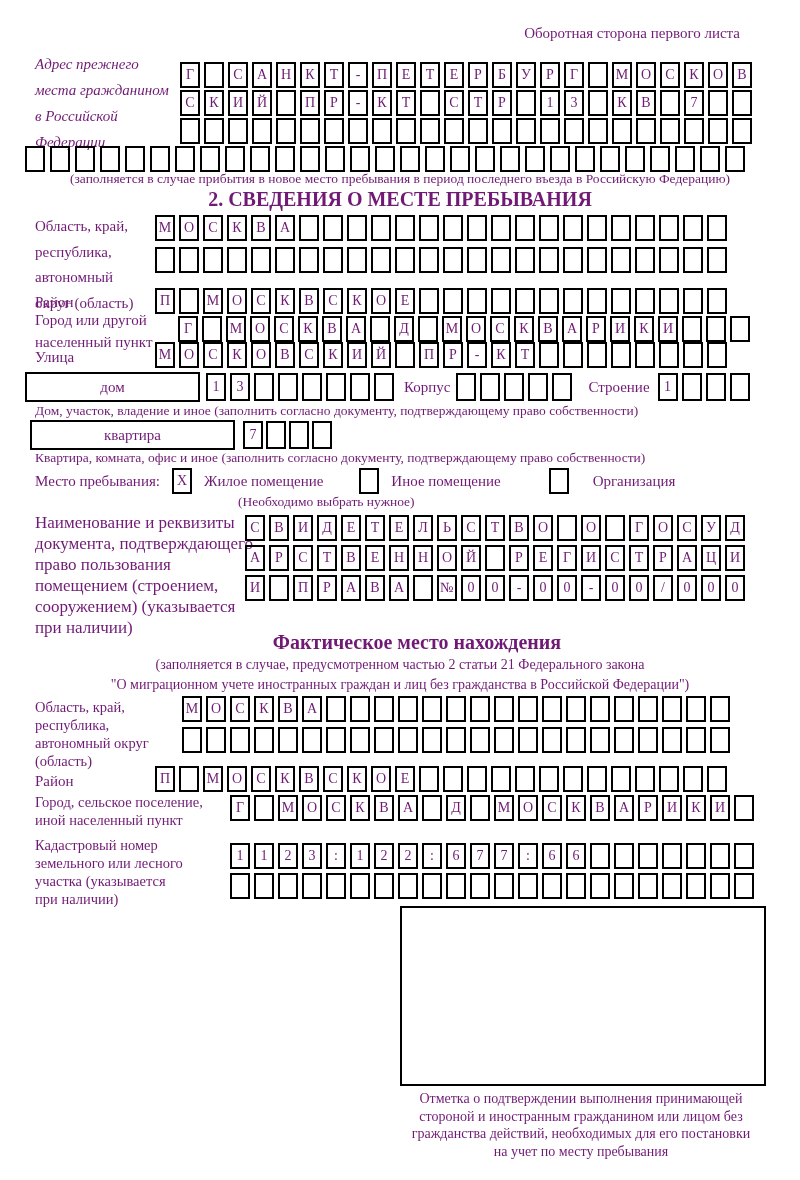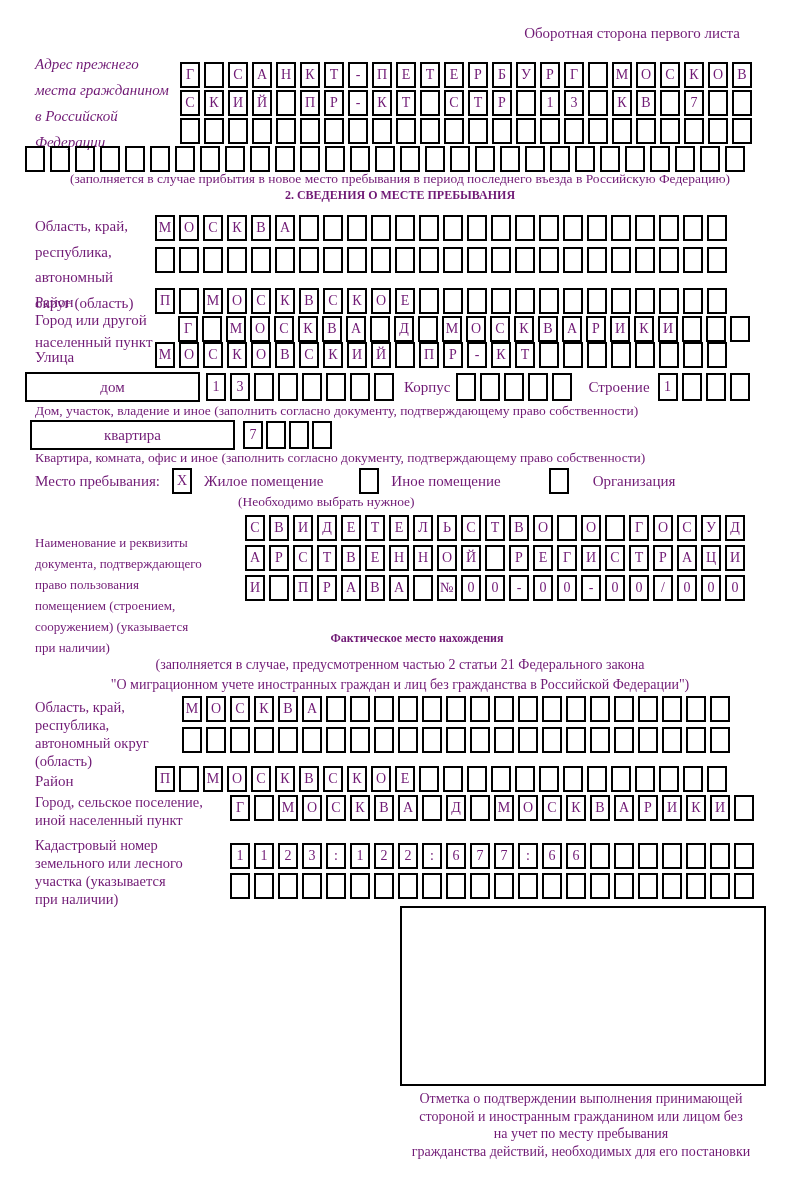--- a/index.html
+++ b/index.html
@@ -1,32 +1,32 @@
 <!DOCTYPE html>
 <html><head>
 <meta charset="utf-8">
 <style>
   html,body{margin:0;padding:0;background:#888;}
   .page{position:relative;width:800px;height:1180px;background:#fff;color:#701a75;
         font-family:"Liberation Serif","DejaVu Serif",serif;overflow:hidden;}
   .abs{position:absolute;}
   .lbl{font-size:15px;line-height:26px;}
-  .lbl-tight{font-size:13px;line-height:21px;margin-top:20px;}
+  .lbl-tight{font-size:17px;line-height:21px;}
   .lbl-xtight{font-size:14.5px;line-height:18px;}
   .boxrow{position:absolute;display:flex;gap:4px;}
   .g5{gap:5px;}
   .cell{box-sizing:border-box;flex:0 0 20px;width:20px;height:26px;border:2px solid #000;
         display:flex;align-items:center;justify-content:center;
         font-size:14px;font-family:"Liberation Serif","DejaVu Serif",serif;}
   .h28 .cell{height:28px;}
   .widebox{box-sizing:border-box;height:30px;border:2px solid #000;display:flex;
            align-items:center;justify-content:center;font-size:15px;}
   .center{left:0;width:100%;text-align:center;}
   .note{font-size:13.5px;}
-  .h2{font-weight:bold;font-size:12px;}
+  .h2{font-weight:bold;font-size:20px;}
   .inlinerow{position:absolute;display:flex;align-items:center;font-size:15px;}
   .stampbox{position:absolute;border:2px solid #000;background:#fff;}
   .stampnote{font-size:14px;line-height:17.6px;text-align:center;}
 </style>
 </head>
 <body>
 
 <div class="page">
 
   <div class="abs lbl" style="top:20px;right:60px;">Оборотная сторона первого листа</div>
@@ -596,17 +596,17 @@
       <span class="cell"></span>
       <span class="cell"></span>
       <span class="cell"></span>
       <span class="cell"></span>
     </div>
 
   <div class="stampbox" style="left:400px;top:906px;width:362px;height:176px;"></div>
   <div class="abs stampnote" style="left:385px;top:1090px;width:392px;">
       <div>Отметка о подтверждении выполнения принимающей</div>
       <div>стороной и иностранным гражданином или лицом без</div>
+      <div>гражданства действий, необходимых для его постановки</div>
       <div>на учет по месту пребывания</div>
-      <div>гражданства действий, необходимых для его постановки</div>
     </div>
 
 </div>
 
 </body></html>

